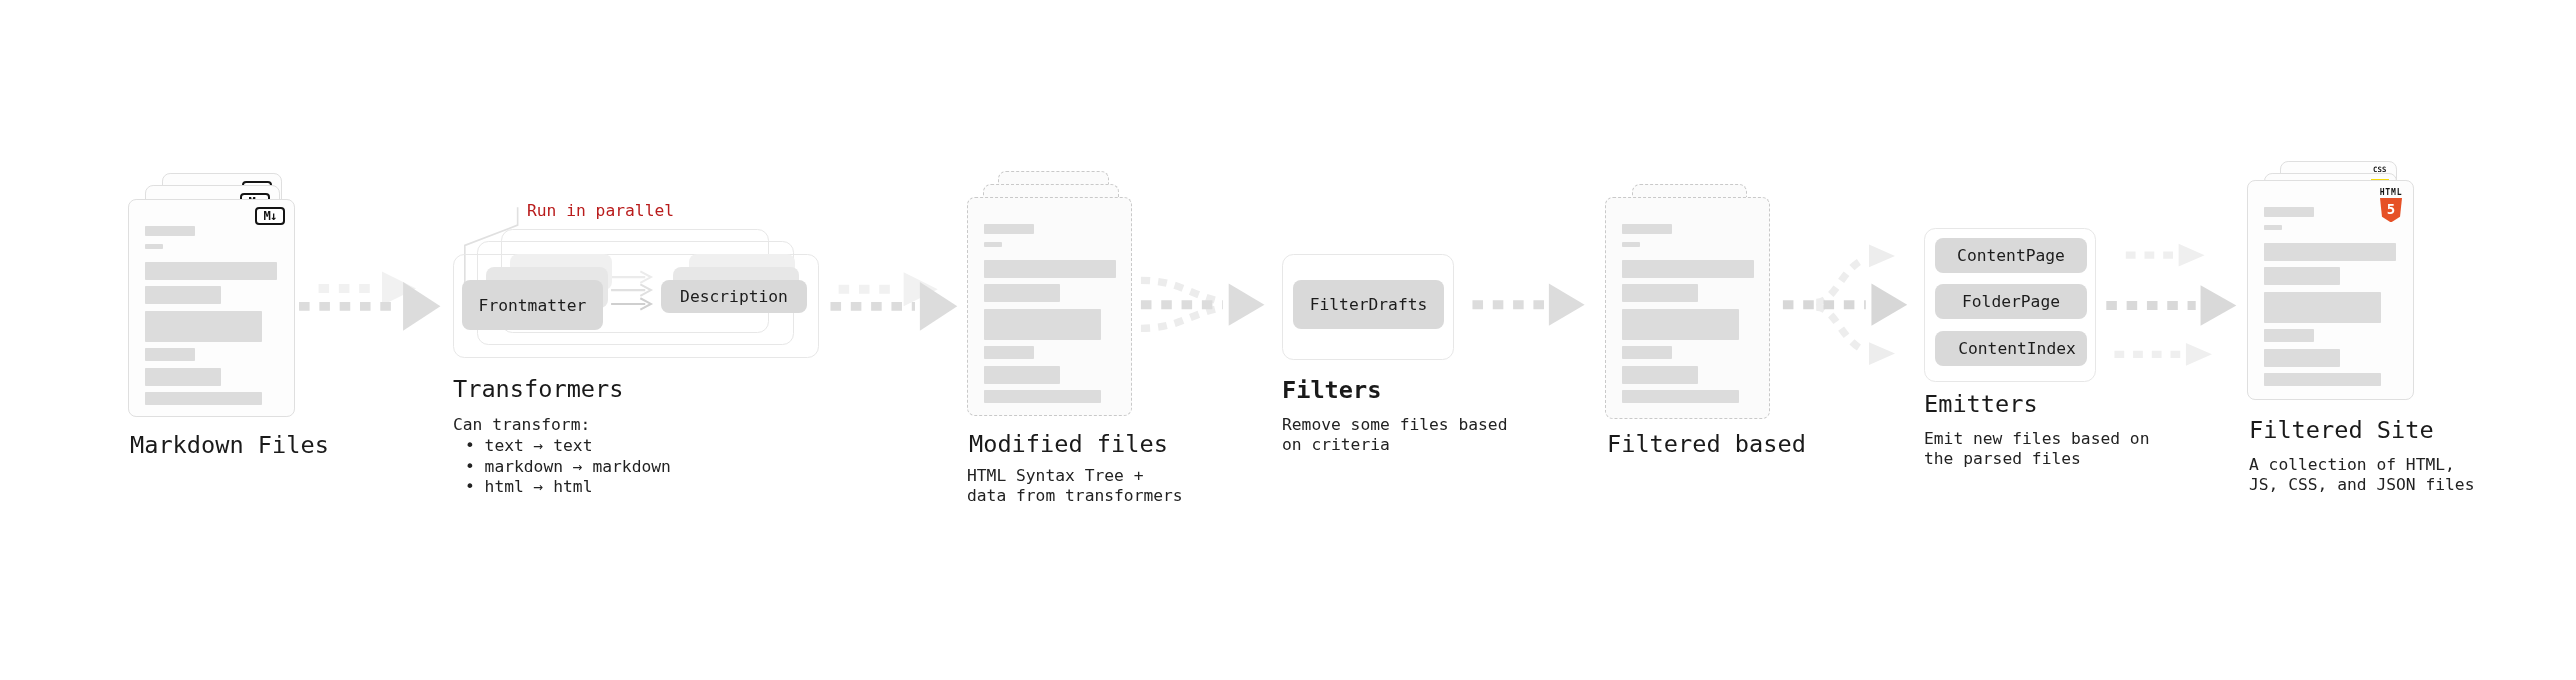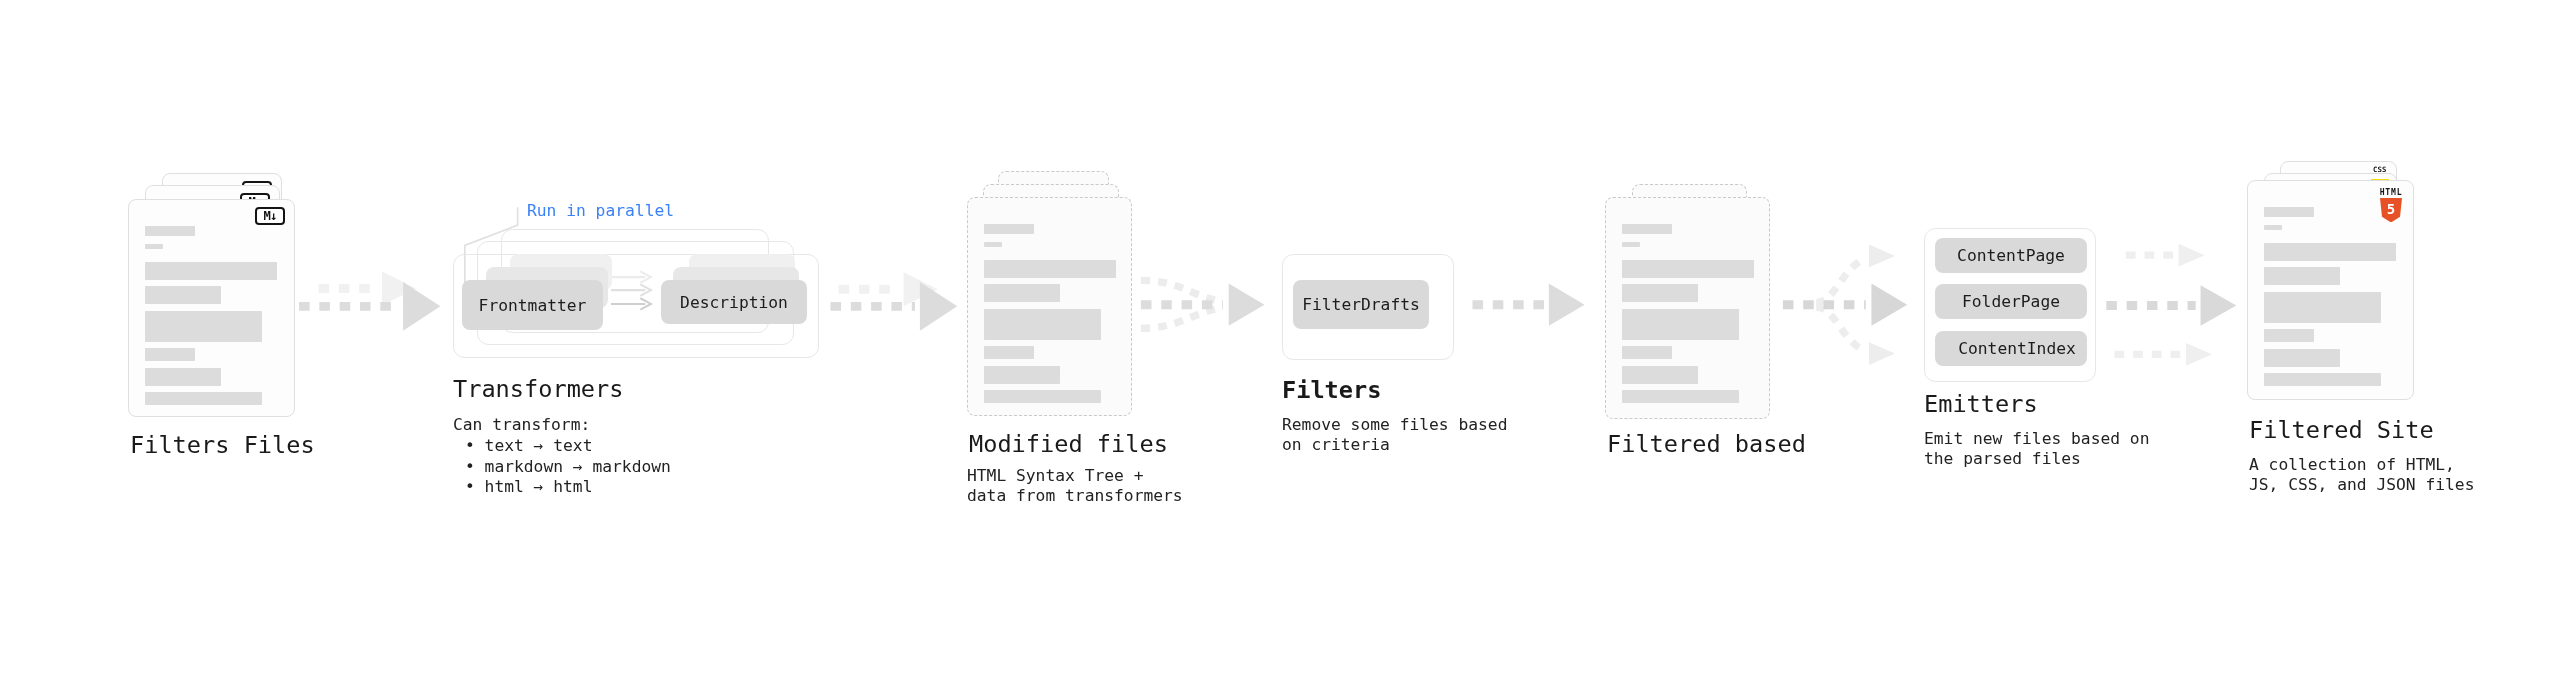--- a/index.html
+++ b/index.html
@@ -35,21 +35,21 @@
   
   .frame{position:absolute;border:1.6px solid #e7e7e7;border-radius:11.4px;background:transparent;box-sizing:border-box;}
   .panel{position:absolute;border:1.6px solid #e7e7e7;border-radius:11.4px;background:#ffffff;box-sizing:border-box;}
   .pill{position:absolute;background:#d9d9d9;border-radius:8.1px;display:flex;align-items:center;justify-content:center;
     font-size:16.3px;color:#1c1c1c;box-sizing:border-box;}
   .pill.ghost2{background:#e7e7e7;}
   .pill.ghost3{background:#f0f0f0;}
   
   .sec-title{position:absolute;font-size:23.6px;line-height:24.4px;color:#1a1a1a;white-space:nowrap;}
   .sec-sub{position:absolute;font-size:16.3px;line-height:20.3px;color:#222222;white-space:pre-line;}
-  .note{position:absolute;font-size:16.3px;color:#3b82f6;white-space:nowrap;}
+  .note{position:absolute;font-size:16.3px;color:#b91c1c;white-space:nowrap;}
   svg.overlay{position:absolute;left:0;top:0;pointer-events:none;}
 </style>
 </head>
 <body>
 
 <svg class="overlay" width="2576" height="681" viewBox="0 0 3170 838">
 
   <g>
     <path d="M392 355 H462" stroke="#f1f1f1" stroke-width="11" stroke-dasharray="13 12" fill="none"></path>
     <polygon points="470,334 470,376 512,355" fill="#f1f1f1"></polygon>
@@ -121,34 +121,34 @@
       <div class="bar b1"></div>
       <div class="bar b2"></div>
       <div class="bar b3"></div>
       <div class="bar b4"></div>
       <div class="bar b5"></div>
       <div class="bar b6"></div>
       <div class="bar b7"></div>
       <div class="bar b8"></div>
     </div>
   </div>
-  <div class="sec-title" style="left:130px;top:433px;">Filters Files</div>
+  <div class="sec-title" style="left:130px;top:433px;">Markdown Files</div>
 </div>
 
 <div>
   <div class="note" style="left:527px;top:201px;">Run in parallel</div>
   <div class="frame" style="left:501px;top:229px;width:268px;height:104px;"></div>
   <div class="frame" style="left:477px;top:241px;width:317px;height:104px;"></div>
   <div class="frame" style="left:453px;top:254px;width:366px;height:104px;"></div>
   <div class="pill ghost3" style="left:510px;top:254px;width:102px;height:36px;"></div>
   <div class="pill ghost3" style="left:689px;top:254px;width:106px;height:36px;"></div>
   <div class="pill ghost2" style="left:486px;top:267px;width:122px;height:41px;"></div>
   <div class="pill ghost2" style="left:673px;top:267px;width:126px;height:41px;"></div>
   <div class="pill" style="left:462px;top:280px;width:141px;height:50px;">Frontmatter</div>
-  <div class="pill" style="left:661px;top:280px;width:146px;height:44px;">Description</div>
+  <div class="pill" style="left:661px;top:280px;width:146px;height:33px;">Description</div>
   <div class="sec-title" style="left:453px;top:377px;">Transformers</div>
   <div class="sec-sub" style="left:453px;top:415px;">Can transform:</div>
   <div class="sec-sub" style="left:465px;top:436px;">• text → text</div>
   <div class="sec-sub" style="left:465px;top:457px;">• markdown → markdown</div>
   <div class="sec-sub" style="left:465px;top:477px;">• html → html</div>
 </div>
 
 <div>
   <div class="file dashed" style="left:998px;top:171px;width:111px;height:65px;"></div>
   <div class="file dashed" style="left:983px;top:184px;width:136px;height:68px;"></div>
@@ -164,21 +164,21 @@
       <div class="bar b8"></div>
     </div>
   </div>
   <div class="sec-title" style="left:969px;top:432px;">Modified files</div>
   <div class="sec-sub" style="left:967px;top:466px;">HTML Syntax Tree +
 data from transformers</div>
 </div>
 
 <div>
   <div class="panel" style="left:1282px;top:254px;width:172px;height:106px;"></div>
-  <div class="pill" style="left:1293px;top:280px;width:136px;height:49px;">FilterDrafts</div>
+  <div class="pill" style="left:1293px;top:280px;width:151px;height:49px;">FilterDrafts</div>
   <div class="sec-title" style="left:1282px;top:378px;font-weight:bold;">Filters</div>
   <div class="sec-sub" style="left:1282px;top:415px;">Remove some files based
 on criteria</div>
 </div>
 
 <div>
   <div class="file dashed" style="left:1632px;top:184px;width:115px;height:65px;"></div>
   <div class="file dashed" style="left:1605px;top:197px;width:165px;height:222px;">
     <div class="bars">
       <div class="bar b1"></div>

